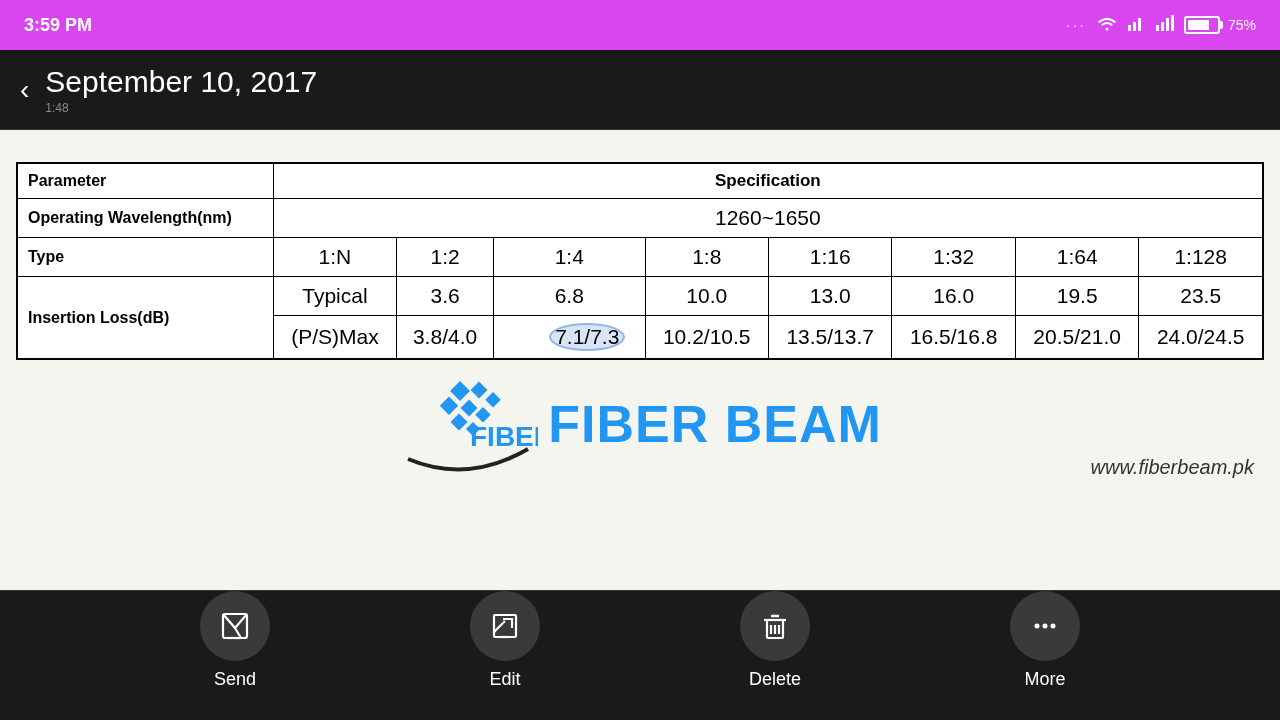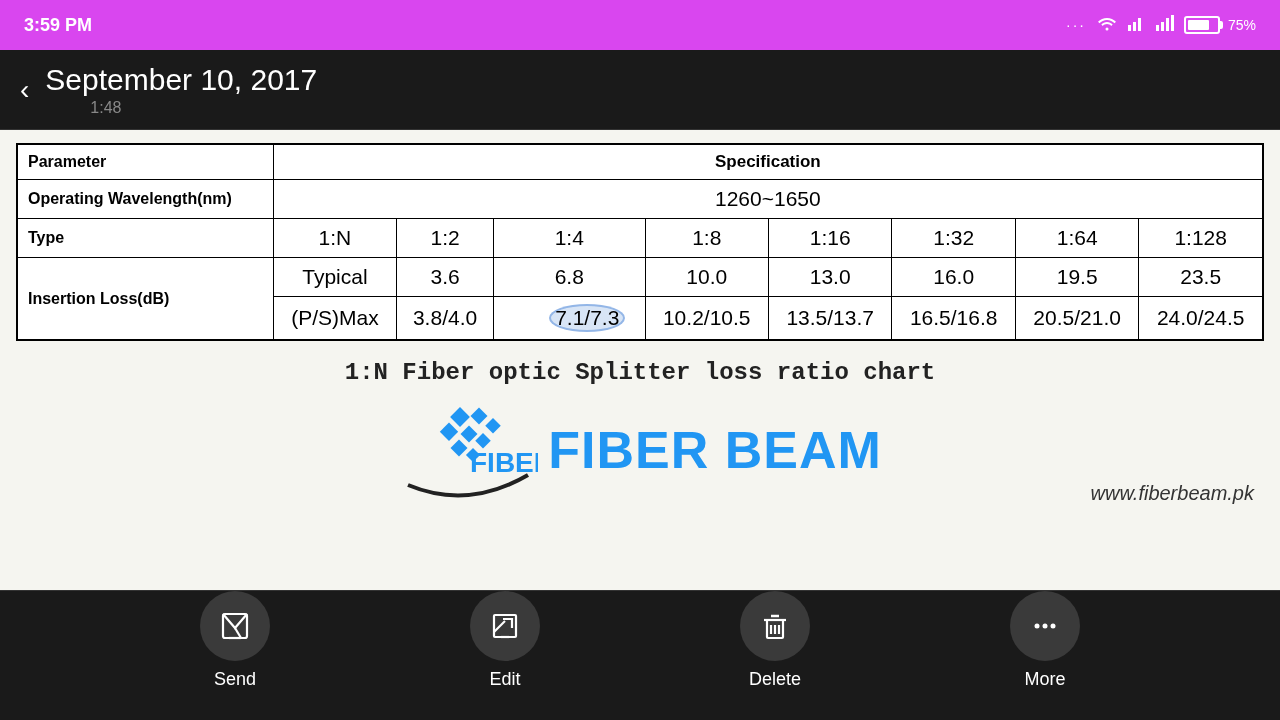--- a/index.html
+++ b/index.html
@@ -82,37 +82,36 @@
       cursor: pointer;
       line-height: 1;
     }
     .header-title {
       color: #fff;
       font-size: 30px;
       font-weight: 400;
     }
     .header-subtitle {
       color: #888;
-      font-size: 16px;
+      font-size: 12px;
       margin-top: 2px;
-      margin-left: 45px;
     }
 
     
     .content {
       background: #e8e8e8;
       height: calc(720px - 50px - 80px - 130px);
       overflow: hidden;
       position: relative;
     }
 
     
     .document {
       background: #f5f5f0;
-      padding: 13px 16px 16px;
+      padding: 32px 16px 16px;
       height: 100%;
       position: relative;
     }
 
     
     .specs-table {
       width: 100%;
       border-collapse: collapse;
       border: 2px solid #000;
       font-size: 16px;
@@ -340,21 +339,20 @@
         <td class="highlighted"><span class="highlight-circle">7.1/7.3</span></td>
         <td>10.2/10.5</td>
         <td>13.5/13.7</td>
         <td>16.5/16.8</td>
         <td>20.5/21.0</td>
         <td>24.0/24.5</td>
       </tr>
     </tbody>
       </table>
 
-    <div class="chart-title">1:N Fiber optic Splitter loss ratio chart</div>
 
     <div class="logo-area">
       <div class="logo-container">
 
         <svg class="logo-svg" viewBox="0 0 140 100">
 
           <path d="M10 85 Q70 110 130 75" stroke="#222" stroke-width="4" fill="none"></path>
 
           <rect x="55" y="10" width="14" height="14" fill="#2196F3" transform="rotate(45 62 17)"></rect>
           <rect x="75" y="10" width="12" height="12" fill="#2196F3" transform="rotate(45 81 16)"></rect>

